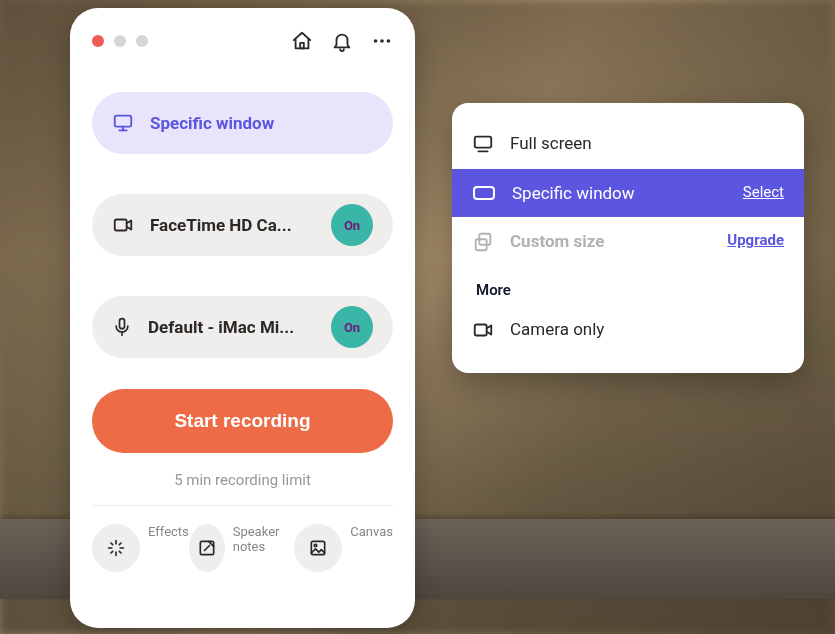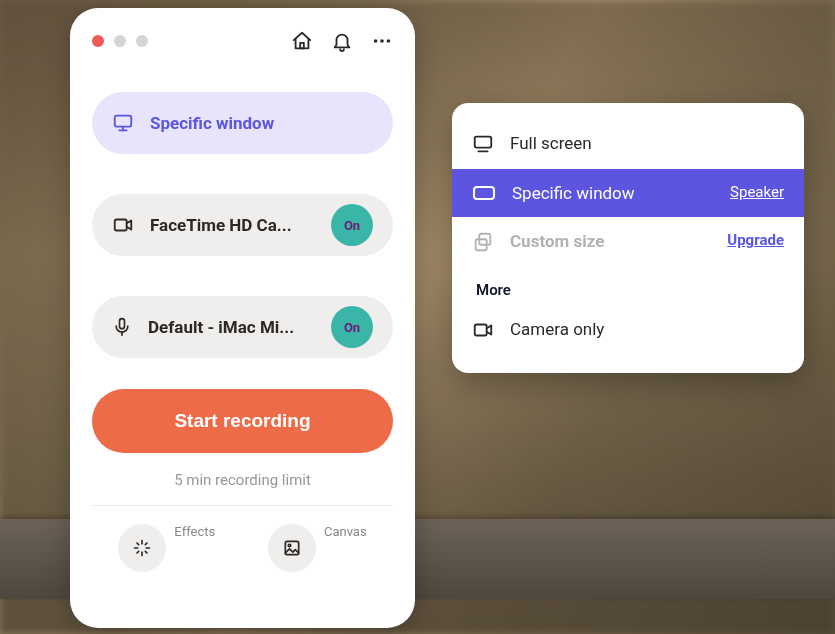--- a/index.html
+++ b/index.html
@@ -188,20 +188,32 @@
             </svg>
       </span>
         </div>
       <div class="tlabel">Effects</div>
     </div>
     <div class="tool">
       <div class="circ">
           <span>
         <svg width="20" height="20" viewBox="0 0 24 24" fill="none" stroke="#2b2826" stroke-width="2" stroke-linecap="round" stroke-linejoin="round">
               <rect x="4" y="4" width="16" height="16" rx="2"></rect>
+              <path d="M14 4l6 6"></path>
+              <path d="M9 15l6-6"></path>
+            </svg>
+      </span>
+        </div>
+      <div class="tlabel">Speaker notes</div>
+    </div>
+    <div class="tool">
+      <div class="circ">
+          <span>
+        <svg width="20" height="20" viewBox="0 0 24 24" fill="none" stroke="#2b2826" stroke-width="2" stroke-linecap="round" stroke-linejoin="round">
+              <rect x="4" y="4" width="16" height="16" rx="2"></rect>
               <circle cx="9" cy="9" r="1.5"></circle>
               <path d="M4 18l5-5 4 4 3-3 4 4"></path>
             </svg>
       </span>
         </div>
       <div class="tlabel">Canvas</div>
     </div>
   </div>
 </div>
 
@@ -216,21 +228,21 @@
     <span class="mi-label">Full screen</span>
   </div>
 
   <div class="menu-item selected">
     <span>
       <svg width="24" height="20" viewBox="0 0 24 20" fill="none" stroke="#fff" stroke-width="2" stroke-linecap="round">
           <rect x="2" y="4" width="20" height="12" rx="3"></rect>
         </svg>
     </span>
     <span class="mi-label">Specific window</span>
-    <span class="mi-action">Speaker</span>
+    <span class="mi-action">Select</span>
   </div>
 
   <div class="menu-item disabled">
     <span>
       <svg width="22" height="22" viewBox="0 0 24 24" fill="none" stroke="#b4b1af" stroke-width="2" stroke-linecap="round">
           <rect x="8" y="3" width="12" height="12" rx="2"></rect>
           <rect x="4" y="9" width="12" height="12" rx="2"></rect>
         </svg>
     </span>
     <span class="mi-label">Custom size</span>

